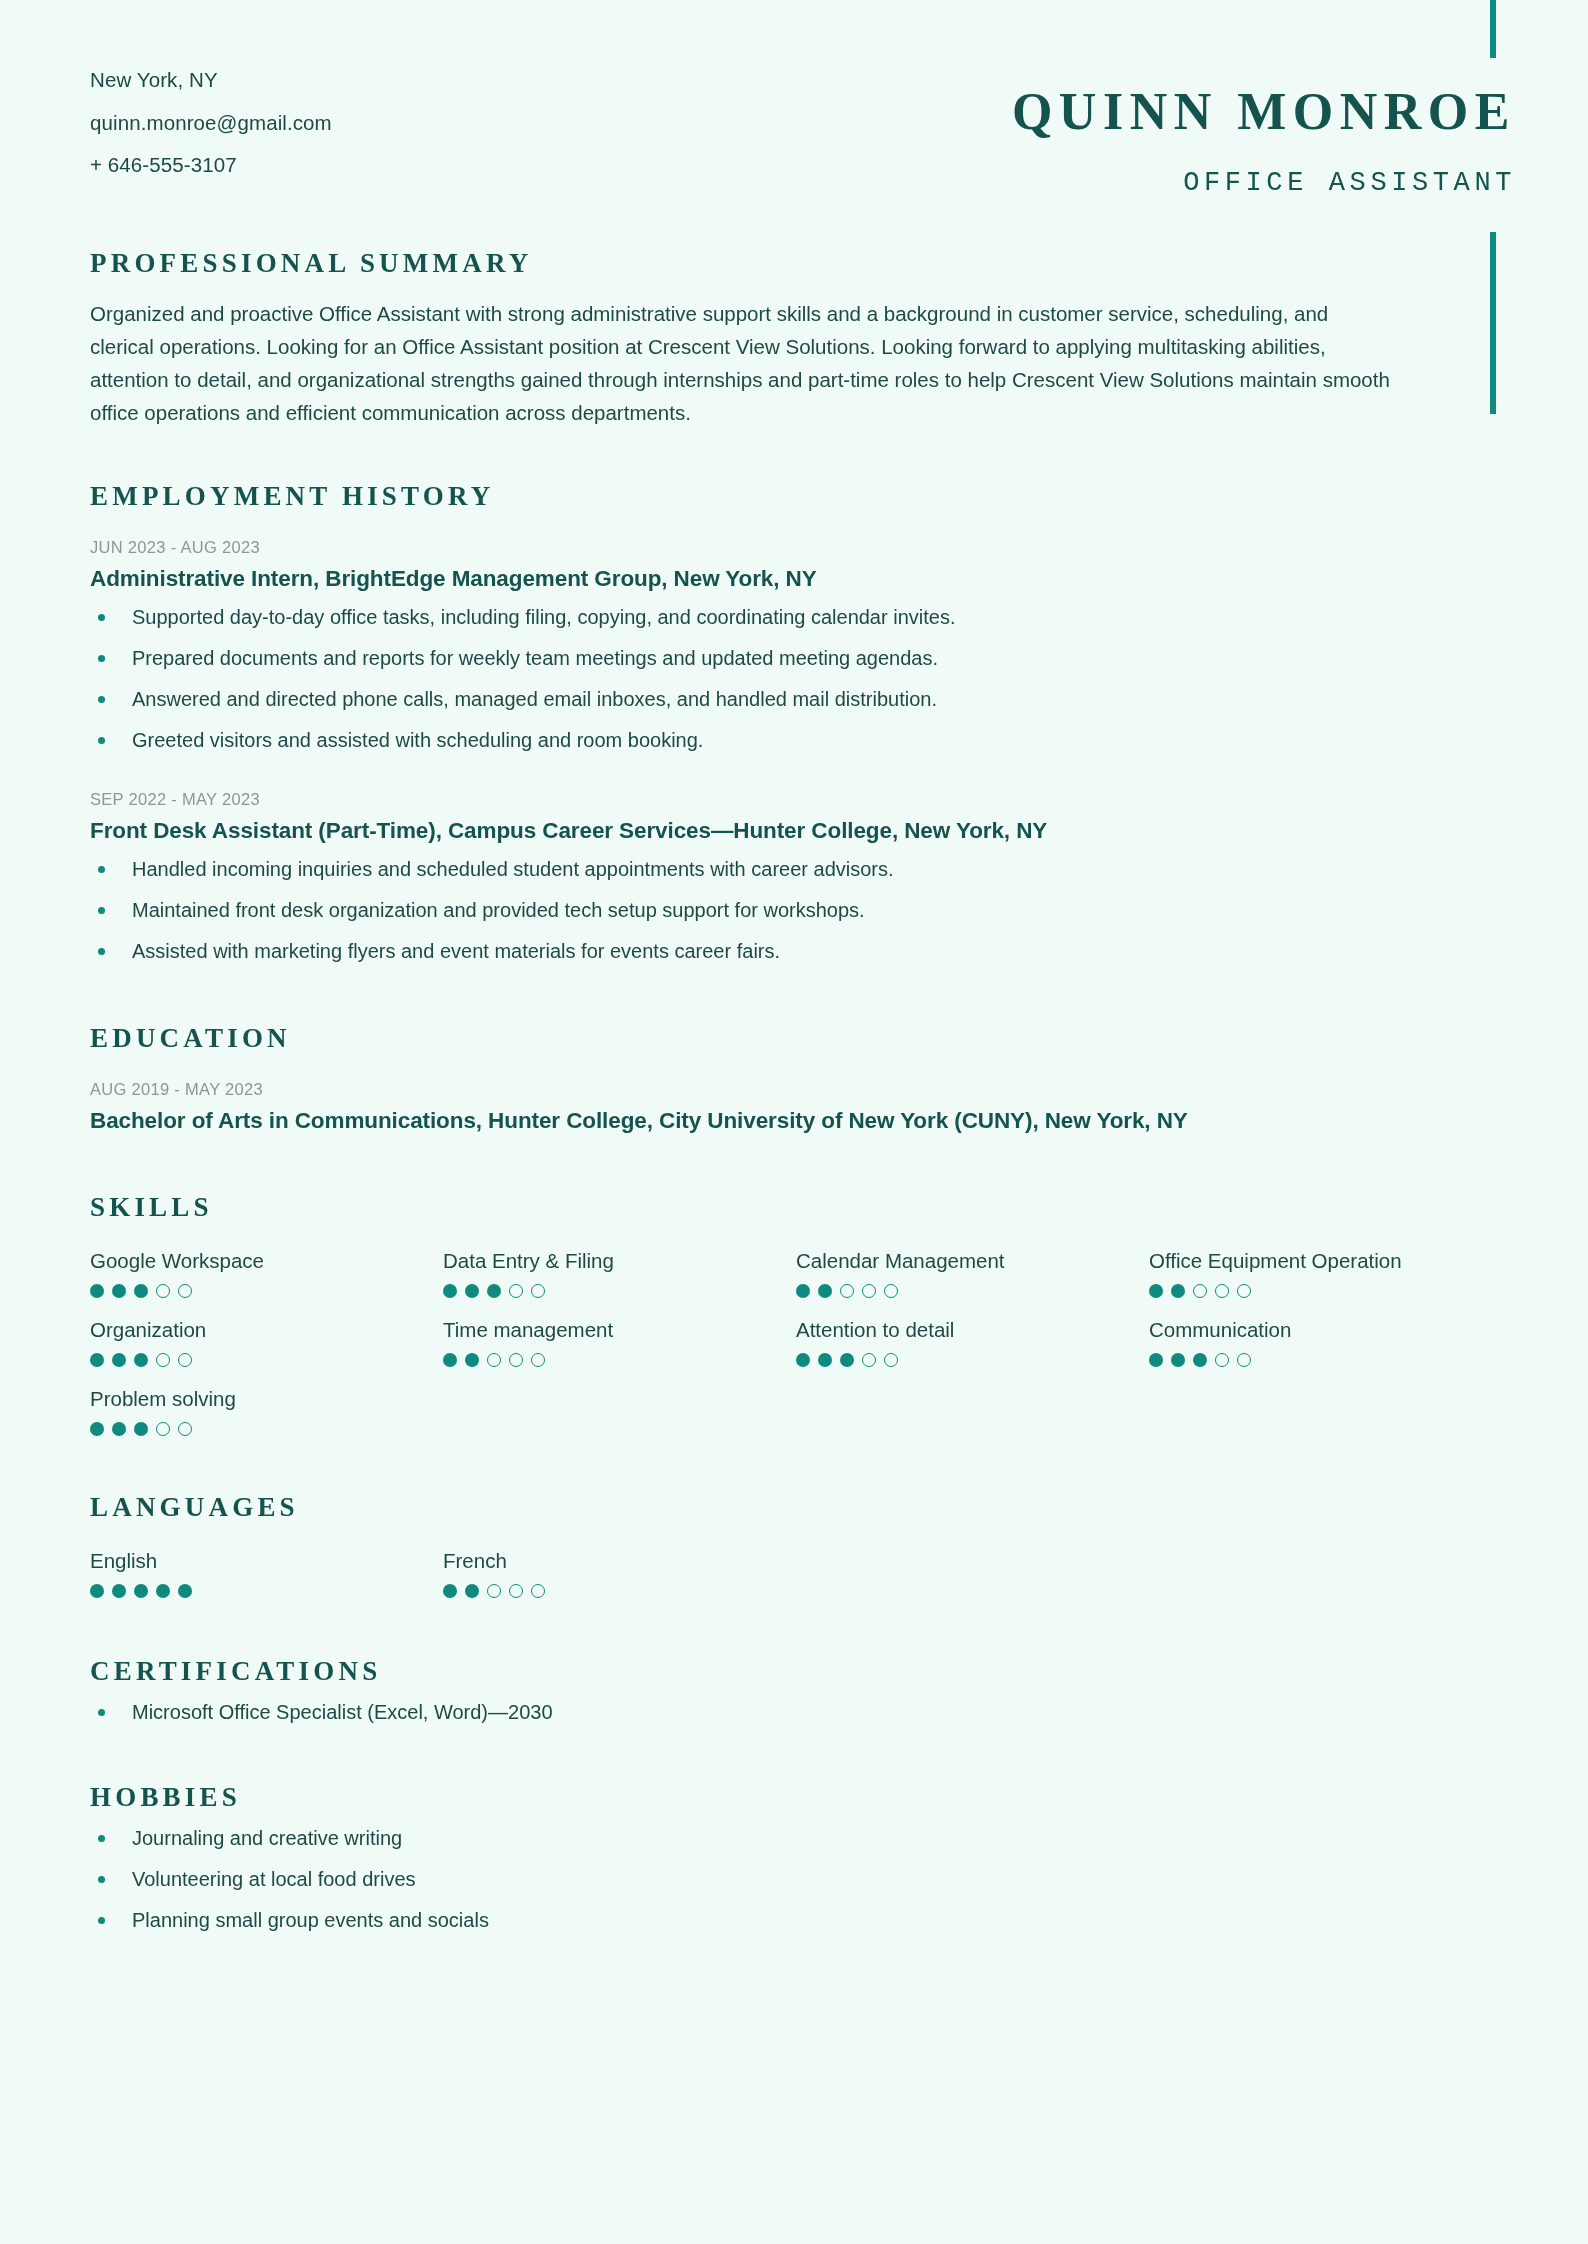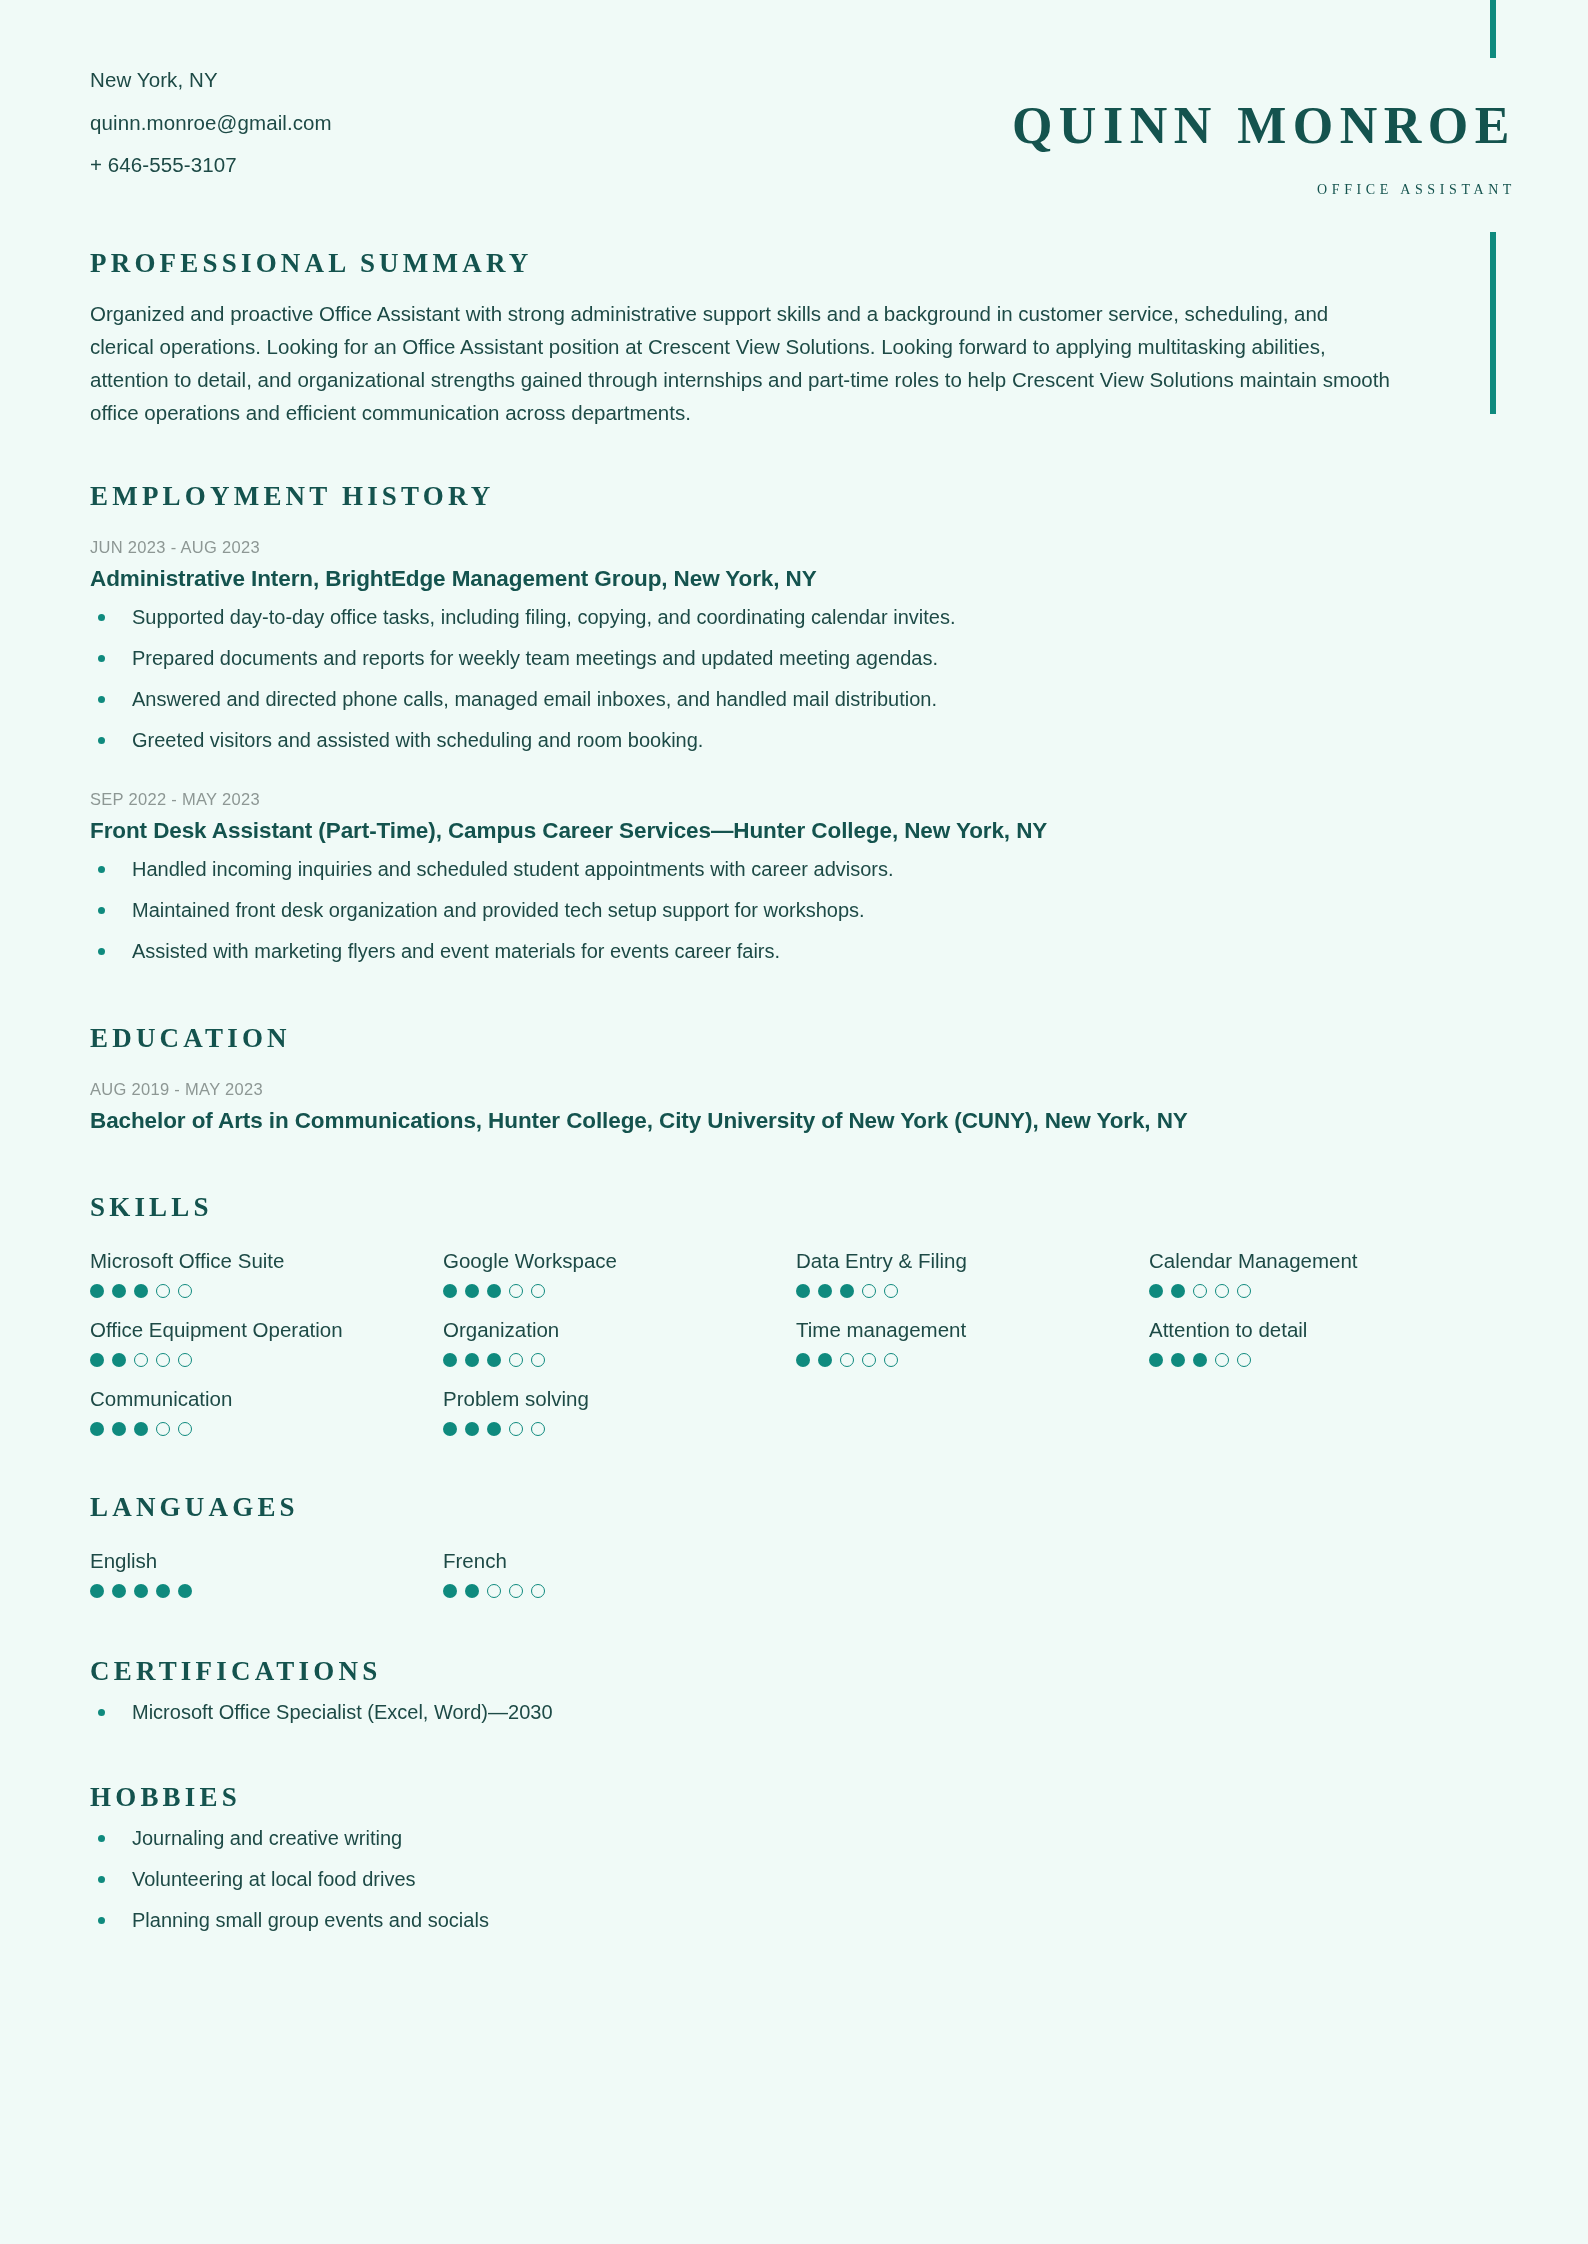--- a/index.html
+++ b/index.html
@@ -51,22 +51,22 @@
   .full-name {
     font-family: "Liberation Serif", serif;
     font-size: 52px;
     font-weight: 700;
     letter-spacing: 6.5px;
     color: #14534e;
     line-height: 1.0;
     white-space: nowrap;
   }
   .job-title {
-    font-family: Liberation Serif, serif;
-    font-size: 14px;
+    font-family: Liberation Mono, monospace;
+    font-size: 27px;
     letter-spacing: 4.6px;
     color: #14534e;
     margin-top: 30px;
     white-space: nowrap;
   }
 
   
   .section { margin-top: 0; }
   .section-title {
     font-family: "Liberation Serif", serif;
@@ -220,30 +220,20 @@
     <div class="edu-entry">
       <div class="job-dates">AUG 2019 - MAY 2023</div>
       <div class="job-heading">Bachelor of Arts in Communications, Hunter College, City University of New York (CUNY), New York, NY</div>
     </div>
   </div>
 
   <div class="section" id="skills-section">
     <div class="section-title">SKILLS</div>
     <div class="skills-grid" id="skills-grid">
         <div class="rating-cell">
-          <div class="skill-name">Microsoft Office Suite</div>
-          <div class="dots">
-            <span class="dot filled"></span>
-            <span class="dot filled"></span>
-            <span class="dot filled"></span>
-            <span class="dot empty"></span>
-            <span class="dot empty"></span>
-          </div>
-        </div>
-        <div class="rating-cell">
           <div class="skill-name">Google Workspace</div>
           <div class="dots">
             <span class="dot filled"></span>
             <span class="dot filled"></span>
             <span class="dot filled"></span>
             <span class="dot empty"></span>
             <span class="dot empty"></span>
           </div>
         </div>
         <div class="rating-cell">

